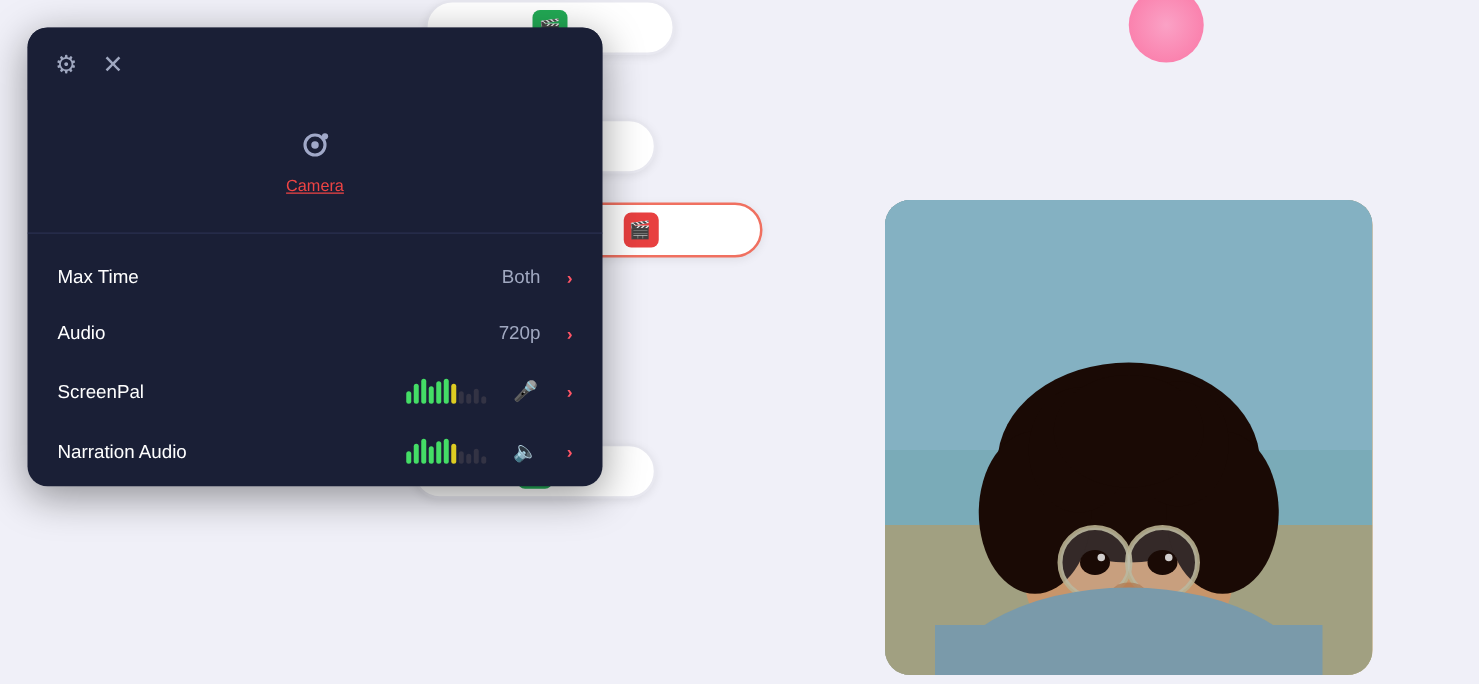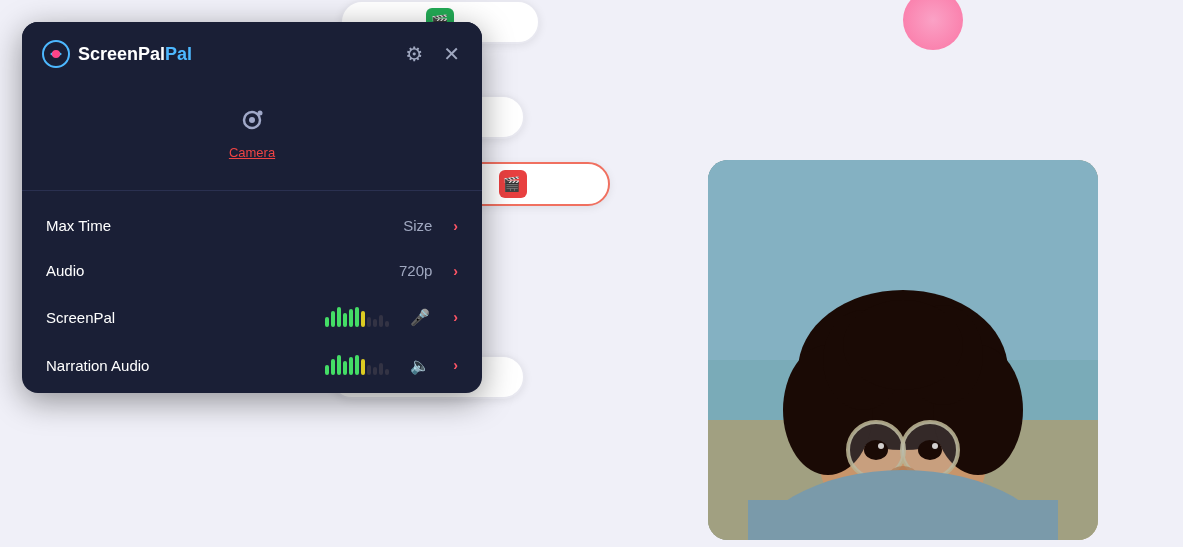--- a/index.html
+++ b/index.html
@@ -343,31 +343,20 @@
         <ellipse cx="195" cy="400" rx="155" ry="90" fill="#7a9aaa"></ellipse>
         <rect x="40" y="340" width="310" height="40" fill="#7a9aaa"></rect>
       </svg>
     </div>
   </div>
 </div>
 
 <div class="screenpal-panel">
 
   <div class="panel-header">
-    <div class="logo-area">
-
-      <svg class="logo-icon" viewBox="0 0 28 28" fill="none" xmlns="http://www.w3.org/2000/svg">
-        <circle cx="14" cy="14" r="13" stroke="#4db8ff" stroke-width="2"></circle>
-        <path d="M8 14 Q14 8 20 14 Q14 20 8 14Z" fill="#4db8ff"></path>
-        <circle cx="14" cy="14" r="4" fill="#ff4488"></circle>
-      </svg>
-      <span class="logo-text">
-        <span style="color:white;">ScreenPal</span><span style="color:#4db8ff;">Pal</span>
-      </span>
-    </div>
     <div class="header-actions">
       <button class="header-btn" title="Settings">
         <span>⚙</span>
       </button>
       <button class="header-btn" title="Close">
         <span>✕</span>
       </button>
     </div>
   </div>
 
@@ -383,21 +372,21 @@
       <span class="mode-tab-label">Camera</span>
     </div>
   </div>
 
   <div class="panel-divider"></div>
 
   <div class="settings-list">
 
     <div class="setting-row">
       <span class="setting-label">Max Time</span>
-      <span class="setting-value">Size</span>
+      <span class="setting-value">Both</span>
       <span class="setting-arrow">›</span>
     </div>
 
     <div class="setting-row">
       <span class="setting-label">Audio</span>
       <span class="setting-value">720p</span>
       <span class="setting-arrow">›</span>
     </div>
 
     <div class="setting-row">

